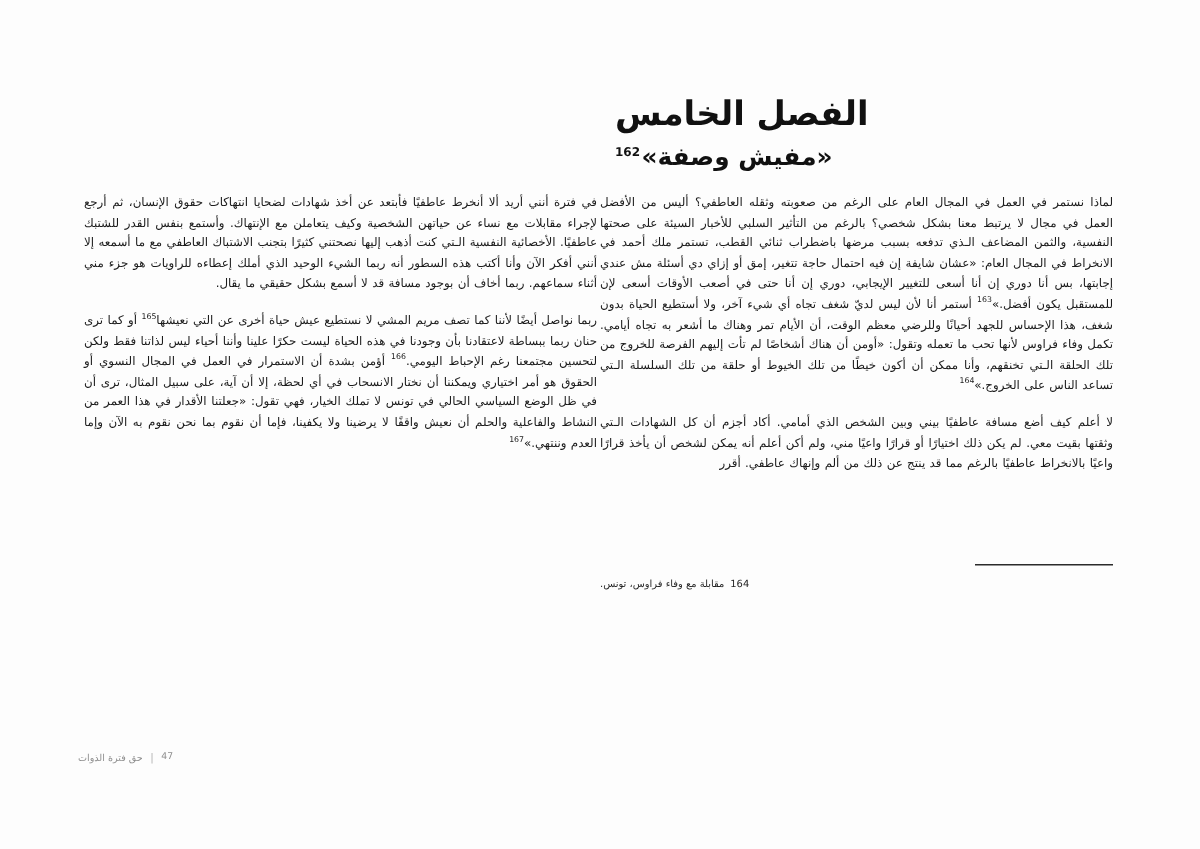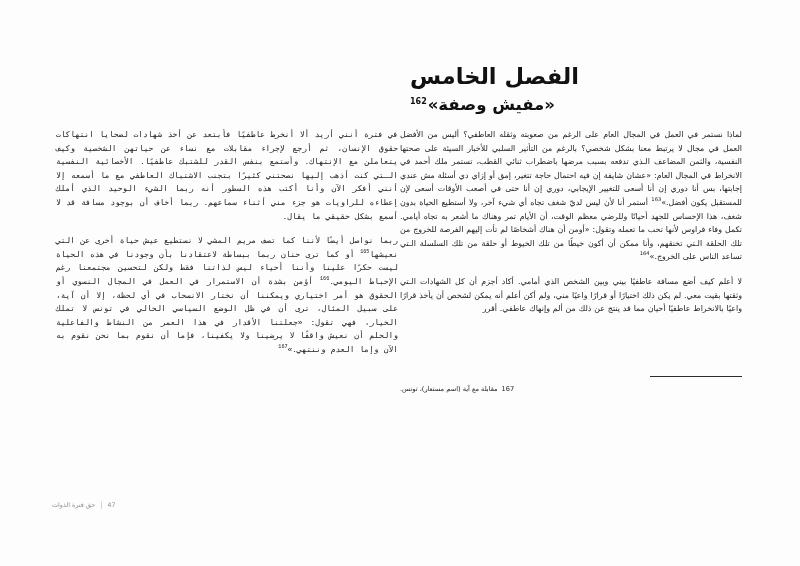--- a/index.html
+++ b/index.html
@@ -54,21 +54,21 @@
   
   .col {
     position: absolute;
     top: 128px;
     width: 342px;
     direction: rtl;
     text-align: justify;
     text-align-last: right;
   }
   .col-right { right: 58px; }
-  .col-left  { left: 56px; font-family: Liberation Mono, monospace; }
+  .col-left  { left: 56px; }
 
   .para {
     font-size: 7.9px;
     line-height: 13.6px;
     margin: 0 0 11px 0;
     text-align: justify;
     text-justify: inter-word;
     color: #1b1b1b;
     word-spacing: 0.4px;
   }
@@ -131,32 +131,32 @@
 
 <div class="page">
 
   <div class="chapter-head">
     <h1 class="chapter-title">الفصل الخامس</h1>
     <h2 class="chapter-subtitle"><span>«مفيش وصفة»</span><sup>162</sup></h2>
   </div>
 
   <div class="col col-right">
     <p class="para">لماذا نستمر في العمل في المجال العام على الرغم من صعوبته وثقله العاطفي؟ أليس من الأفضل العمل في مجال لا يرتبط معنا بشكل شخصي؟ بالرغم من التأثير السلبي للأخبار السيئة على صحتها النفسية، والثمن المضاعف الـذي تدفعه بسبب مرضها باضطراب ثنائي القطب، تستمر ملك أحمد في الانخراط في المجال العام: «عشان شايفة إن فيه احتمال حاجة تتغير، إمق أو إزاي دي أسئلة مش عندي إجابتها، بس أنا دوري إن أنا أسعى للتغيير الإيجابي، دوري إن أنا حتى في أصعب الأوقات أسعى لإن للمستقبل يكون أفضل.»<sup>163</sup> أستمر أنا لأن ليس لديّ شغف تجاه أي شيء آخر، ولا أستطيع الحياة بدون شغف، هذا الإحساس للجهد أحيانًا وللرضي معظم الوقت، أن الأيام تمر وهناك ما أشعر به تجاه أيامي. تكمل وفاء فراوس لأنها تحب ما تعمله وتقول: «أومن أن هناك أشخاصًا لم تأت إليهم الفرصة للخروج من تلك الحلقة الـتي تخنقهم، وأنا ممكن أن أكون خيطًا من تلك الخيوط أو حلقة من تلك السلسلة الـتي تساعد الناس على الخروج.»<sup>164</sup></p>
-    <p class="para tight">لا أعلم كيف أضع مسافة عاطفيًا بيني وبين الشخص الذي أمامي. أكاد أجزم أن كل الشهادات الـتي وثقتها بقيت معي. لم يكن ذلك اختيارًا أو قرارًا واعيًا مني، ولم أكن أعلم أنه يمكن لشخص أن يأخذ قرارًا واعيًا بالانخراط عاطفيًا أحيان مما قد ينتج عن ذلك من ألم وإنهاك عاطفي. أقرر</p>
+    <p class="para tight">لا أعلم كيف أضع مسافة عاطفيًا بيني وبين الشخص الذي أمامي. أكاد أجزم أن كل الشهادات الـتي وثقتها بقيت معي. لم يكن ذلك اختيارًا أو قرارًا واعيًا مني، ولم أكن أعلم أنه يمكن لشخص أن يأخذ قرارًا واعيًا بالانخراط عاطفيًا بالرغم مما قد ينتج عن ذلك من ألم وإنهاك عاطفي. أقرر</p>
   </div>
 
   <div class="col col-left">
     <p class="para">في فترة أنني أريد ألا أنخرط عاطفيًا فأبتعد عن أخذ شهادات لضحايا انتهاكات حقوق الإنسان، ثم أرجع لإجراء مقابلات مع نساء عن حياتهن الشخصية وكيف يتعاملن مع الإنتهاك. وأستمع بنفس القدر للشتبك عاطفيًا. الأخصائية النفسية الـتي كنت أذهب إليها نصحتني كثيرًا بتجنب الاشتباك العاطفي مع ما أسمعه إلا أنني أفكر الآن وأنا أكتب هذه السطور أنه ربما الشيء الوحيد الذي أملك إعطاءه للراويات هو جزء مني أثناء سماعهم. ربما أخاف أن بوجود مسافة قد لا أسمع بشكل حقيقي ما يقال.</p>
     <p class="para tight">ربما نواصل أيضًا لأننا كما تصف مريم المشي لا نستطيع عيش حياة أخرى عن التي نعيشها<sup>165</sup> أو كما ترى حنان ربما ببساطة لاعتقادنا بأن وجودنا في هذه الحياة ليست حكرًا علينا وأننا أحياء ليس لذاتنا فقط ولكن لتحسين مجتمعنا رغم الإحباط اليومي.<sup>166</sup> أؤمن بشدة أن الاستمرار في العمل في المجال النسوي أو الحقوق هو أمر اختياري ويمكننا أن نختار الانسحاب في أي لحظة، إلا أن آية، على سبيل المثال، ترى أن في ظل الوضع السياسي الحالي في تونس لا تملك الخيار، فهي تقول: «جعلتنا الأقدار في هذا العمر من النشاط والفاعلية والحلم أن نعيش واقفًا لا يرضينا ولا يكفينا، فإما أن نقوم بما نحن نقوم به الآن وإما العدم وننتهي.»<sup>167</sup></p>
   </div>
 
   <div class="footnotes">
     <div class="footnote-rule"></div>
     <div id="footnote-list">
-        <p class="footnote"><span class="fn-num">167</span><span>مقابلة مع آية (اسم مستعار)، تونس.</span></p>
+        <p class="footnote"><span class="fn-num">164</span><span>مقابلة مع وفاء فراوس، تونس.</span></p>
       </div>
   </div>
 
   <div class="footer">
     <span class="pg">47</span>
     <span class="sep">|</span>
     <span>حق فترة الذوات</span>
   </div>
 
 </div>

